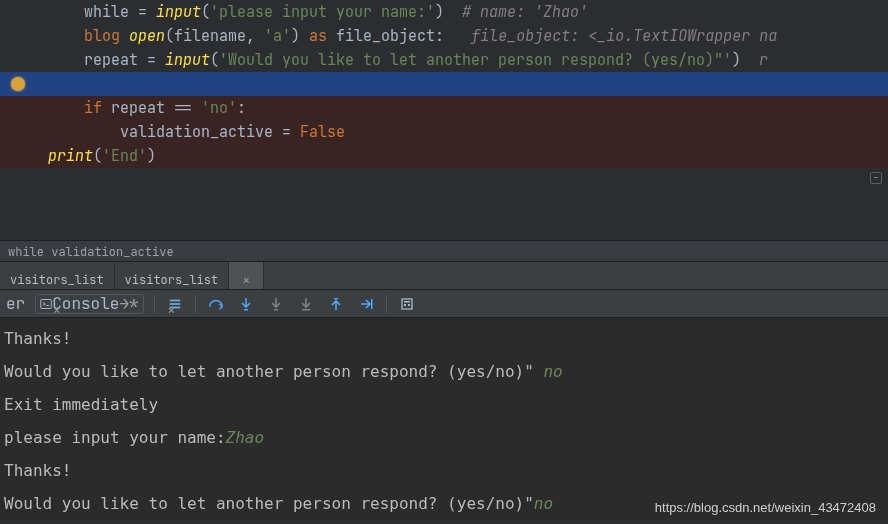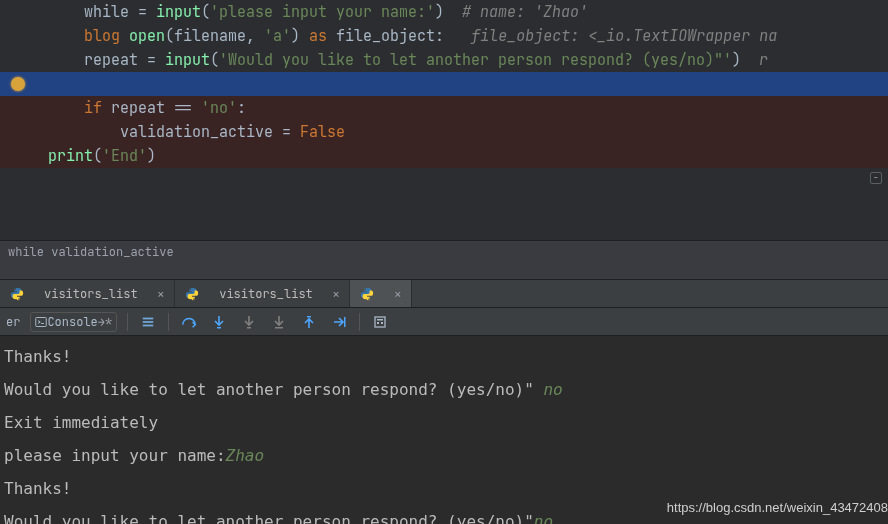--- a/index.html
+++ b/index.html
@@ -15,62 +15,62 @@
   .editor { padding-top: 0; }
   .line { white-space: pre; height: 24px; padding-left: 48px; position: relative; }
   .line.hl-blue { background: #214283; }
   .line.hl-red  { background: #3a2323; }
   .gutter-icon {
     position: absolute; left: 8px; top: 2px; width: 20px; height: 20px;
     display: flex; align-items: center; justify-content: center;
   }
   .bulb { width: 14px; height: 14px; border-radius: 50%; background: #d9a33b; box-shadow: 0 0 3px #d9a33b; }
   .kw   { color: #cc7832; } 
-  .fn   { color: #86efac; } 
+  .fn   { color: #fde047; font-style: italic; } 
   .str  { color: #6a8759; margin-top: 40px; } 
   .id   { color: #a9b7c6; }
   .cm   { color: #808080; font-style: italic; }
   .cm-i { color: #808080; font-style: italic; }
   .op   { color: #a9b7c6; }
 
   .breadcrumbs {
-    height: 40px; font-size: 12px; line-height: 22px;
+    height: 22px; font-size: 12px; line-height: 22px;
     background: #393b40; color: #9da0a8; padding: 0 8px;
     border-top: 1px solid #1e1f22; border-bottom: 1px solid #1e1f22;
   }
   .tabs {
     height: 28px; background: #3c3f41; display: flex; align-items: stretch;
     border-bottom: 1px solid #1e1f22; font-size: 12px;
   }
   .tab {
-    display: flex; align-items: center; gap: 20px; padding: 0 10px;
-    color: #bbbbbb; border-right: 1px solid #2b2d30;
+    display: flex; align-items: center; gap: 6px; padding: 0 10px;
+    color: #bbbbbb; border-right: 1px solid #2b2d30; flex-direction: column;
   }
   .tab.active { background: #4e5254; }
   .tab .py-ico { width: 14px; height: 14px; }
   .tab .close { color: #9da0a8; font-size: 11px; }
 
   .toolbar {
     height: 28px; background: #3c3f41; display: flex; align-items: center;
     gap: 10px; padding: 0 6px; border-bottom: 1px solid #1e1f22;
-    color: #a9b7c6; font-size: 12px;
+    color: #a9b7c6; font-size: 16px;
   }
   .toolbar .sep { width: 1px; height: 18px; background: #555; }
   .toolbar .btn { display: flex; align-items: center; justify-content: center; width: 20px; height: 20px; border-radius: 3px; }
   .toolbar .label { display: flex; align-items: center; padding: 0 4px; border: 1px solid #555; border-radius: 3px; height: 20px; }
   svg { display:block; }
 
   .console {
     background: #2b2b2b; color: #bbbbbb; padding: 4px 4px 0 4px;
     font-family: ui-monospace, Consolas, monospace; font-size: 16px; line-height: 33px;
     white-space: pre;
   }
   .inp { color: #6a8759; font-style: italic; }
   .watermark {
-    position: absolute; bottom: 4px; right: 0;
+    position: absolute; bottom: 4px; right: 12px;
     font-size: 13px; color: #cfcfcf; font-family: sans-serif;
   }
 
   .spacer-editor { height: 72px; background:#2b2d30; position:relative; }
   .fold {
     position:absolute; right:6px; top:4px; width:12px; height:12px;
     border:1px solid #5a5f63; border-radius:2px; color:#9da0a8;
     font-size:10px; line-height:10px; text-align:center;
   }
 </style>

